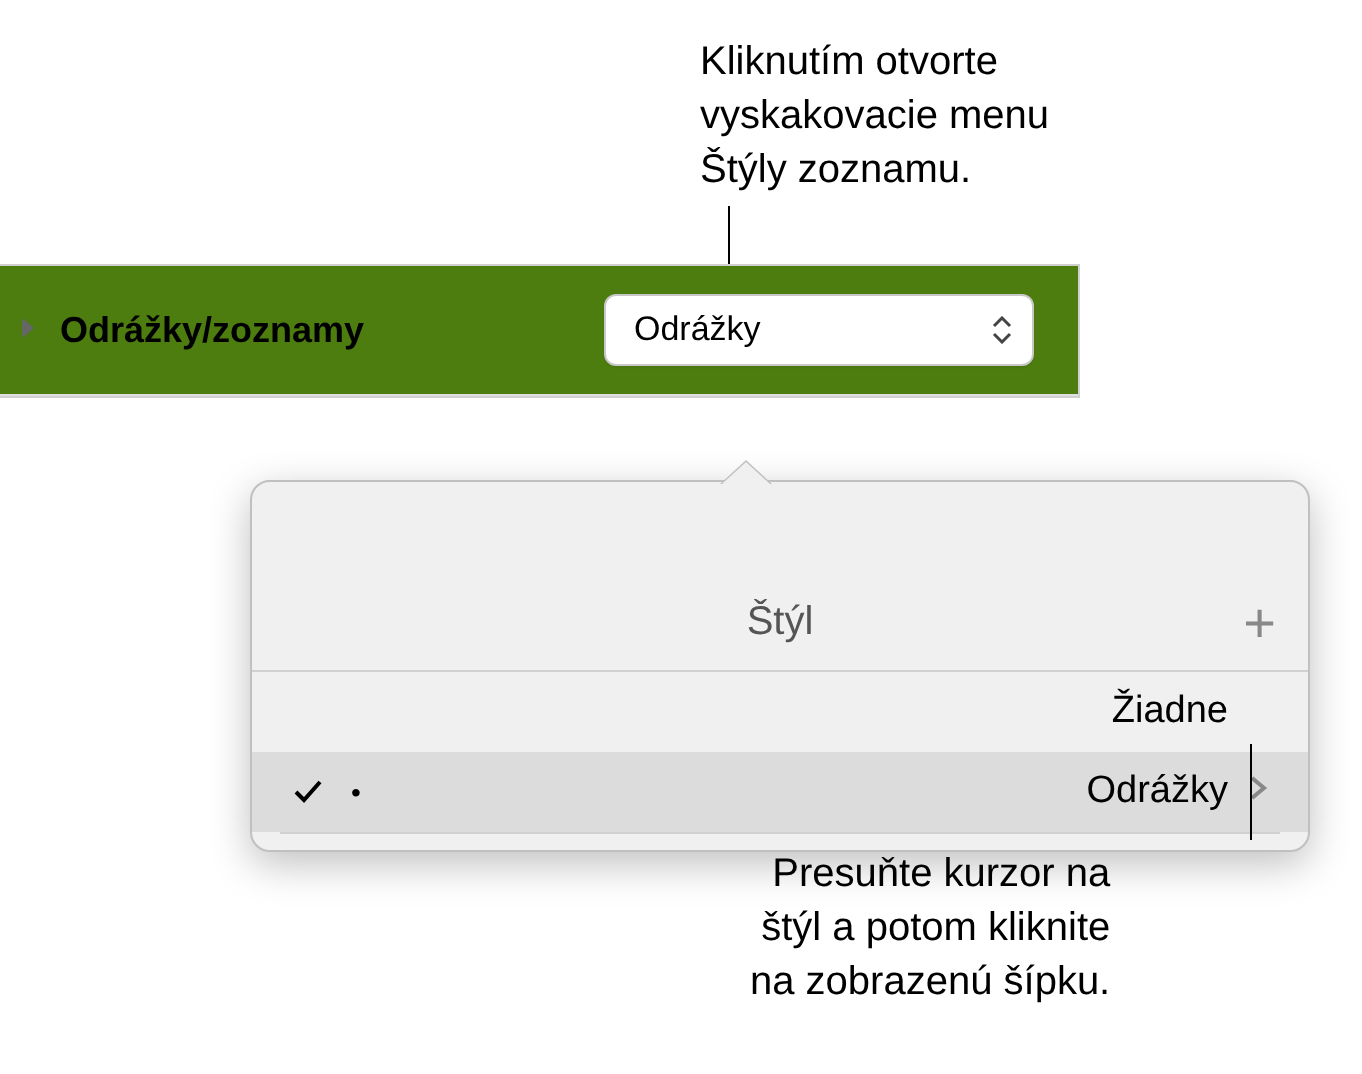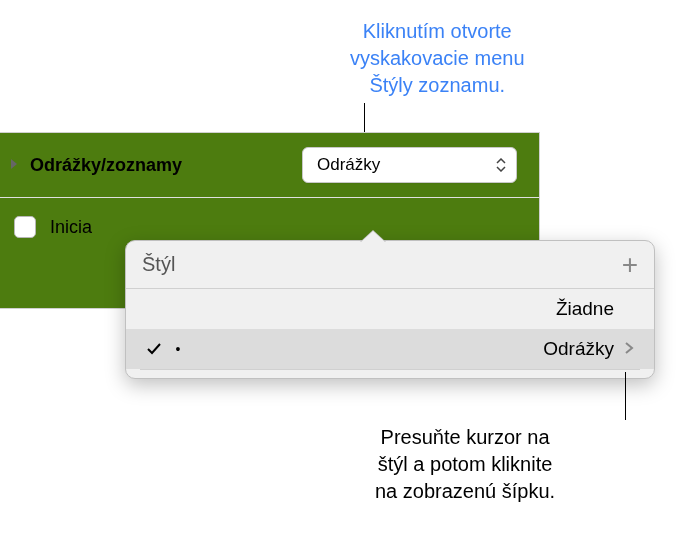--- a/index.html
+++ b/index.html
@@ -14,23 +14,22 @@
       height: 537px;
       position: relative;
       overflow: hidden;
     }
     
     .callout-top {
       position: absolute;
       left: 350px;
       top: 18px;
       font-size: 20px;
-      color: #3b82f6;
+      color: #000000;
       line-height: 1.35;
-      text-align: center;
     }
     
     .callout-line-top {
       position: absolute;
       left: 364px;
       top: 103px;
       width: 1px;
       height: 68px;
       background: #000;
     }
@@ -149,24 +148,25 @@
       width: 0;
       height: 0;
       border-left: 13px solid transparent;
       border-right: 13px solid transparent;
       border-bottom: 12px solid #c0c0c0;
     }
     
     .popover-header {
       display: flex;
       align-items: center;
-      justify-content: flex-start;
+      justify-content: center;
       padding: 12px 16px;
       border-bottom: 1px solid #d0d0d0;
       position: relative;
+      margin-top: 47px;
     }
     
     .popover-title {
       font-size: 20px;
       font-weight: 500;
       color: #555;
     }
     
     .add-button {
       position: absolute;
@@ -238,21 +238,21 @@
       background: #000;
     }
     
     .callout-bottom {
       position: absolute;
       left: 375px;
       top: 424px;
       font-size: 20px;
       color: #000;
       line-height: 1.35;
-      text-align: center;
+      text-align: right;
     }
   </style>
 </head>
 <body>
 
 <div class="callout-top">
   <span style="white-space: pre-line;">Kliknutím otvorte
 vyskakovacie menu
 Štýly zoznamu.</span>
 </div>
@@ -271,24 +271,20 @@
       <span>Odrážky</span>
       <span class="popup-arrows">
         <svg width="10" height="6" viewBox="0 0 10 6">
             <path d="M1 5 L5 1 L9 5" stroke="#444" stroke-width="1.5" fill="none"></path>
           </svg>
         <svg width="10" height="6" viewBox="0 0 10 6">
             <path d="M1 1 L5 5 L9 1" stroke="#444" stroke-width="1.5" fill="none"></path>
           </svg>
       </span>
     </div>
-  </div>
-  <div class="panel-row-2">
-    <div class="checkbox"></div>
-    <span class="row-label-2">Inicia</span>
   </div>
 </div>
 
 <div class="style-popover">
   <div class="popover-pointer-border"></div>
   <div class="popover-pointer"></div>
   <div class="popover-header">
     <span class="popover-title">Štýl</span>
     <span class="add-button">+</span>
   </div>

